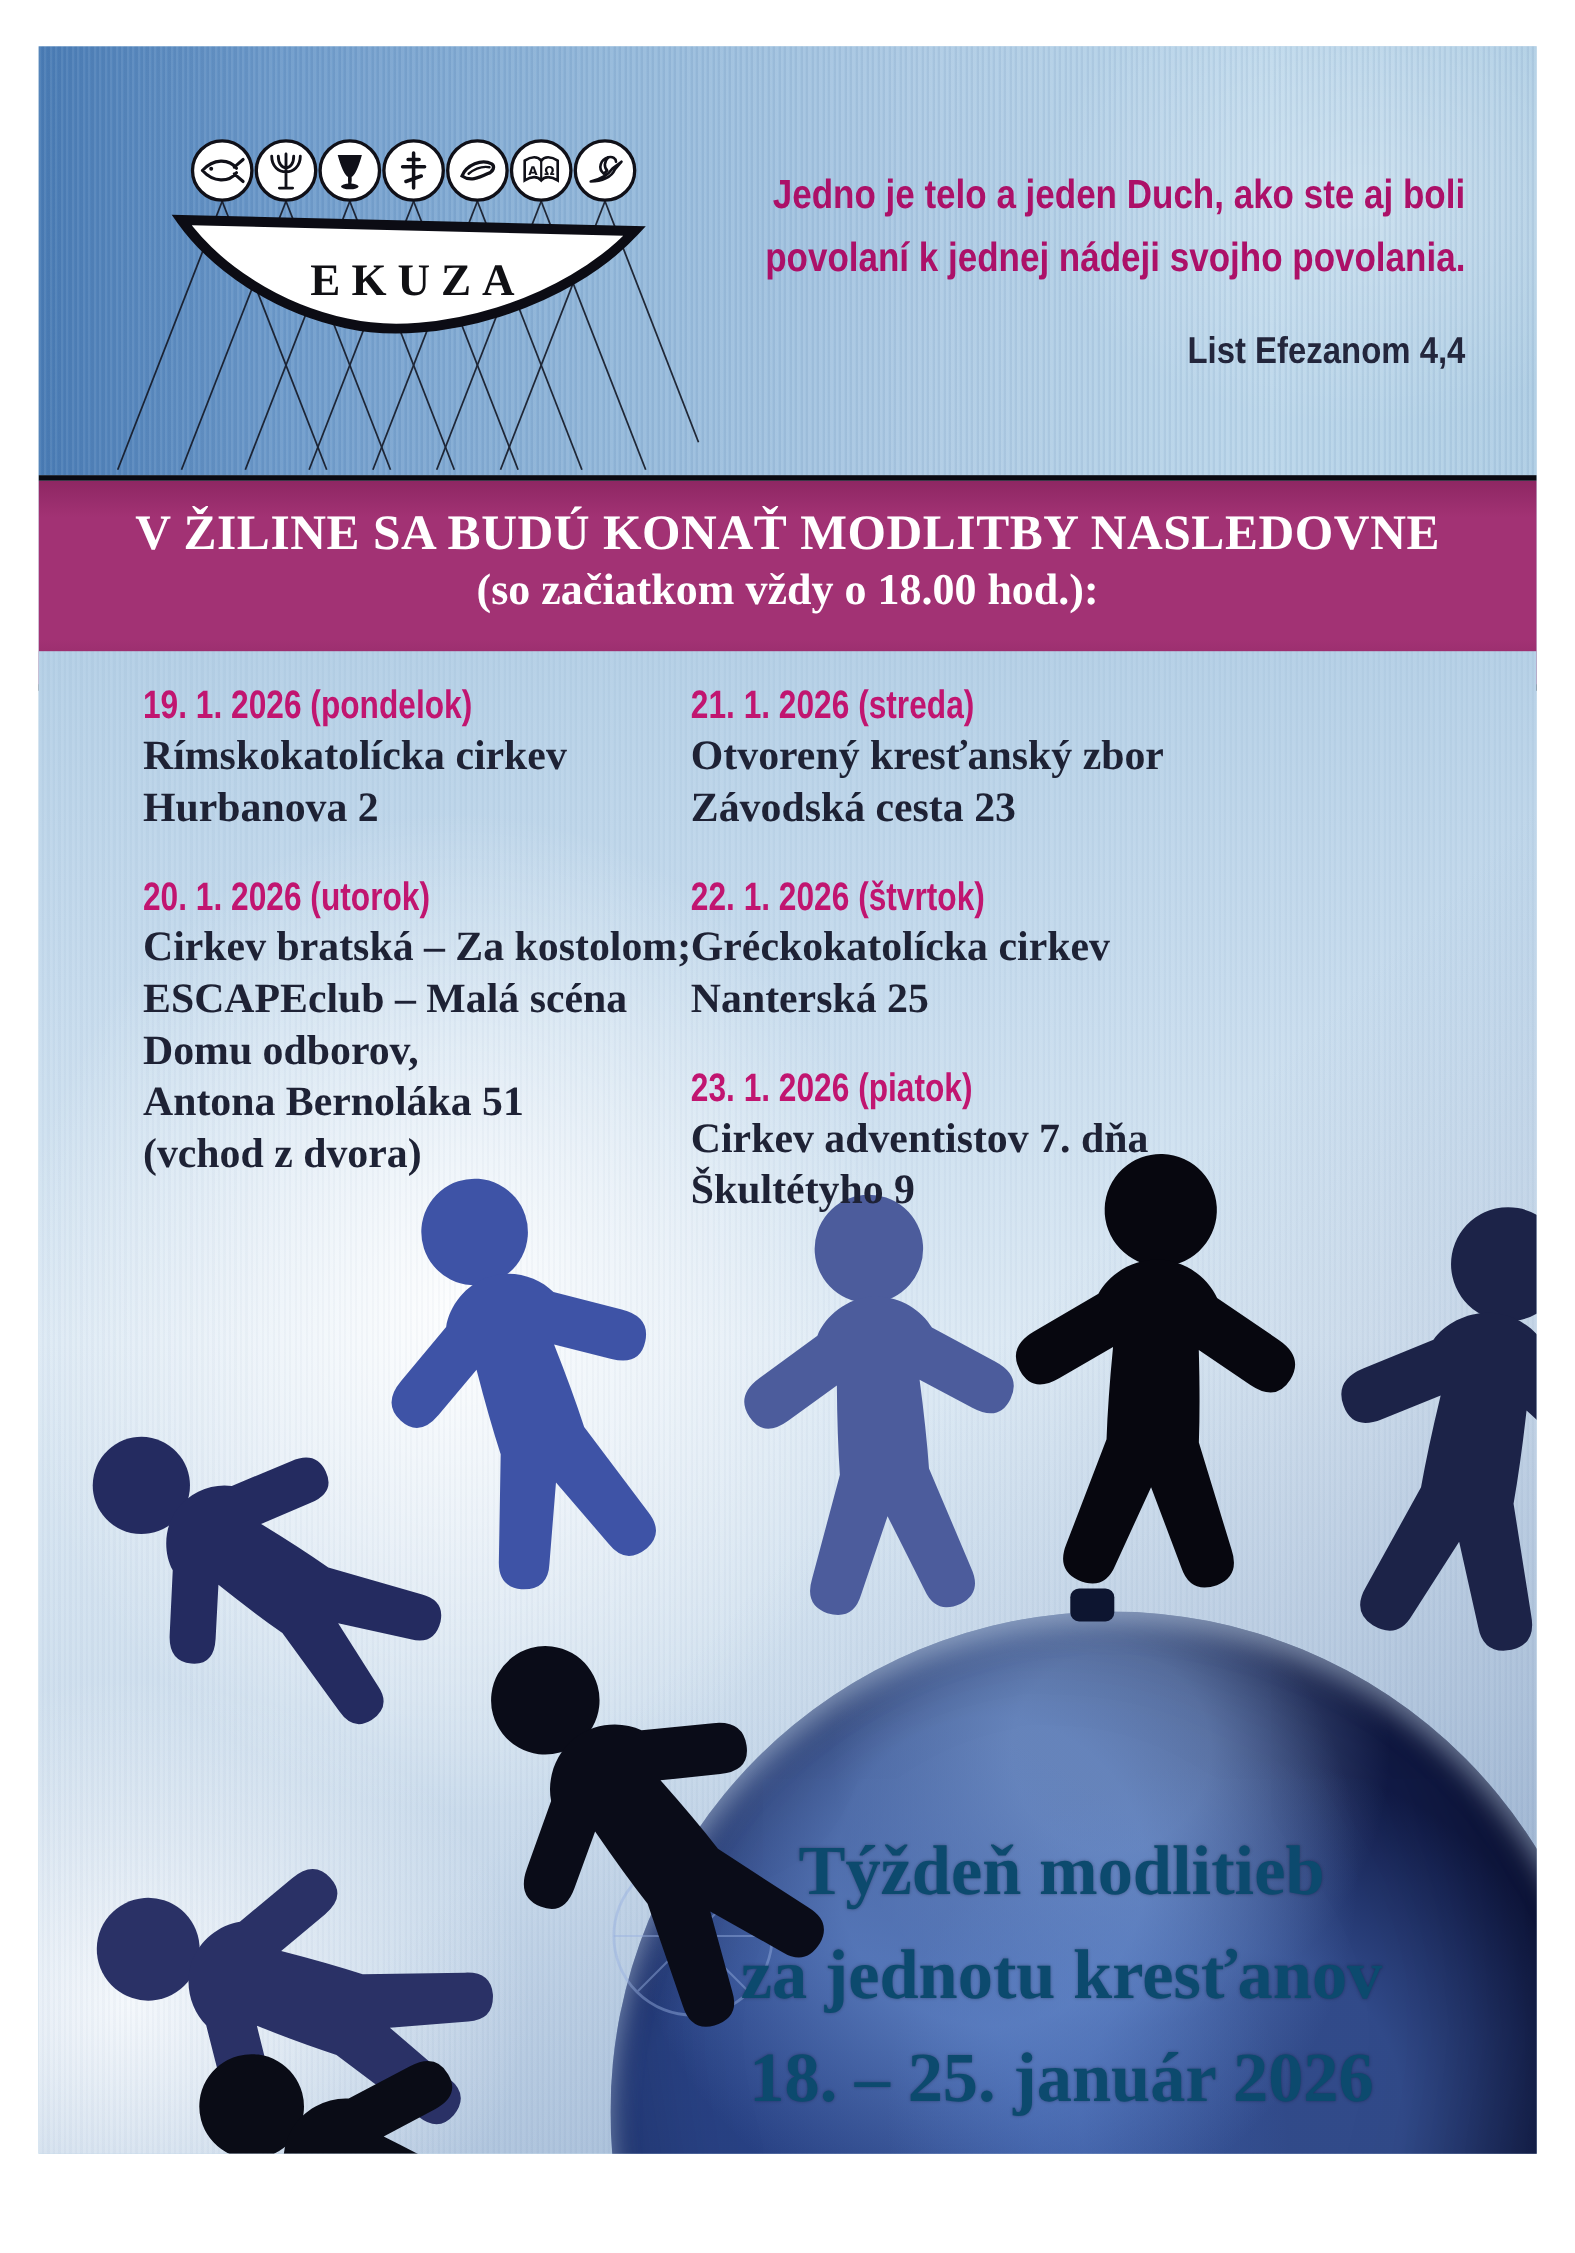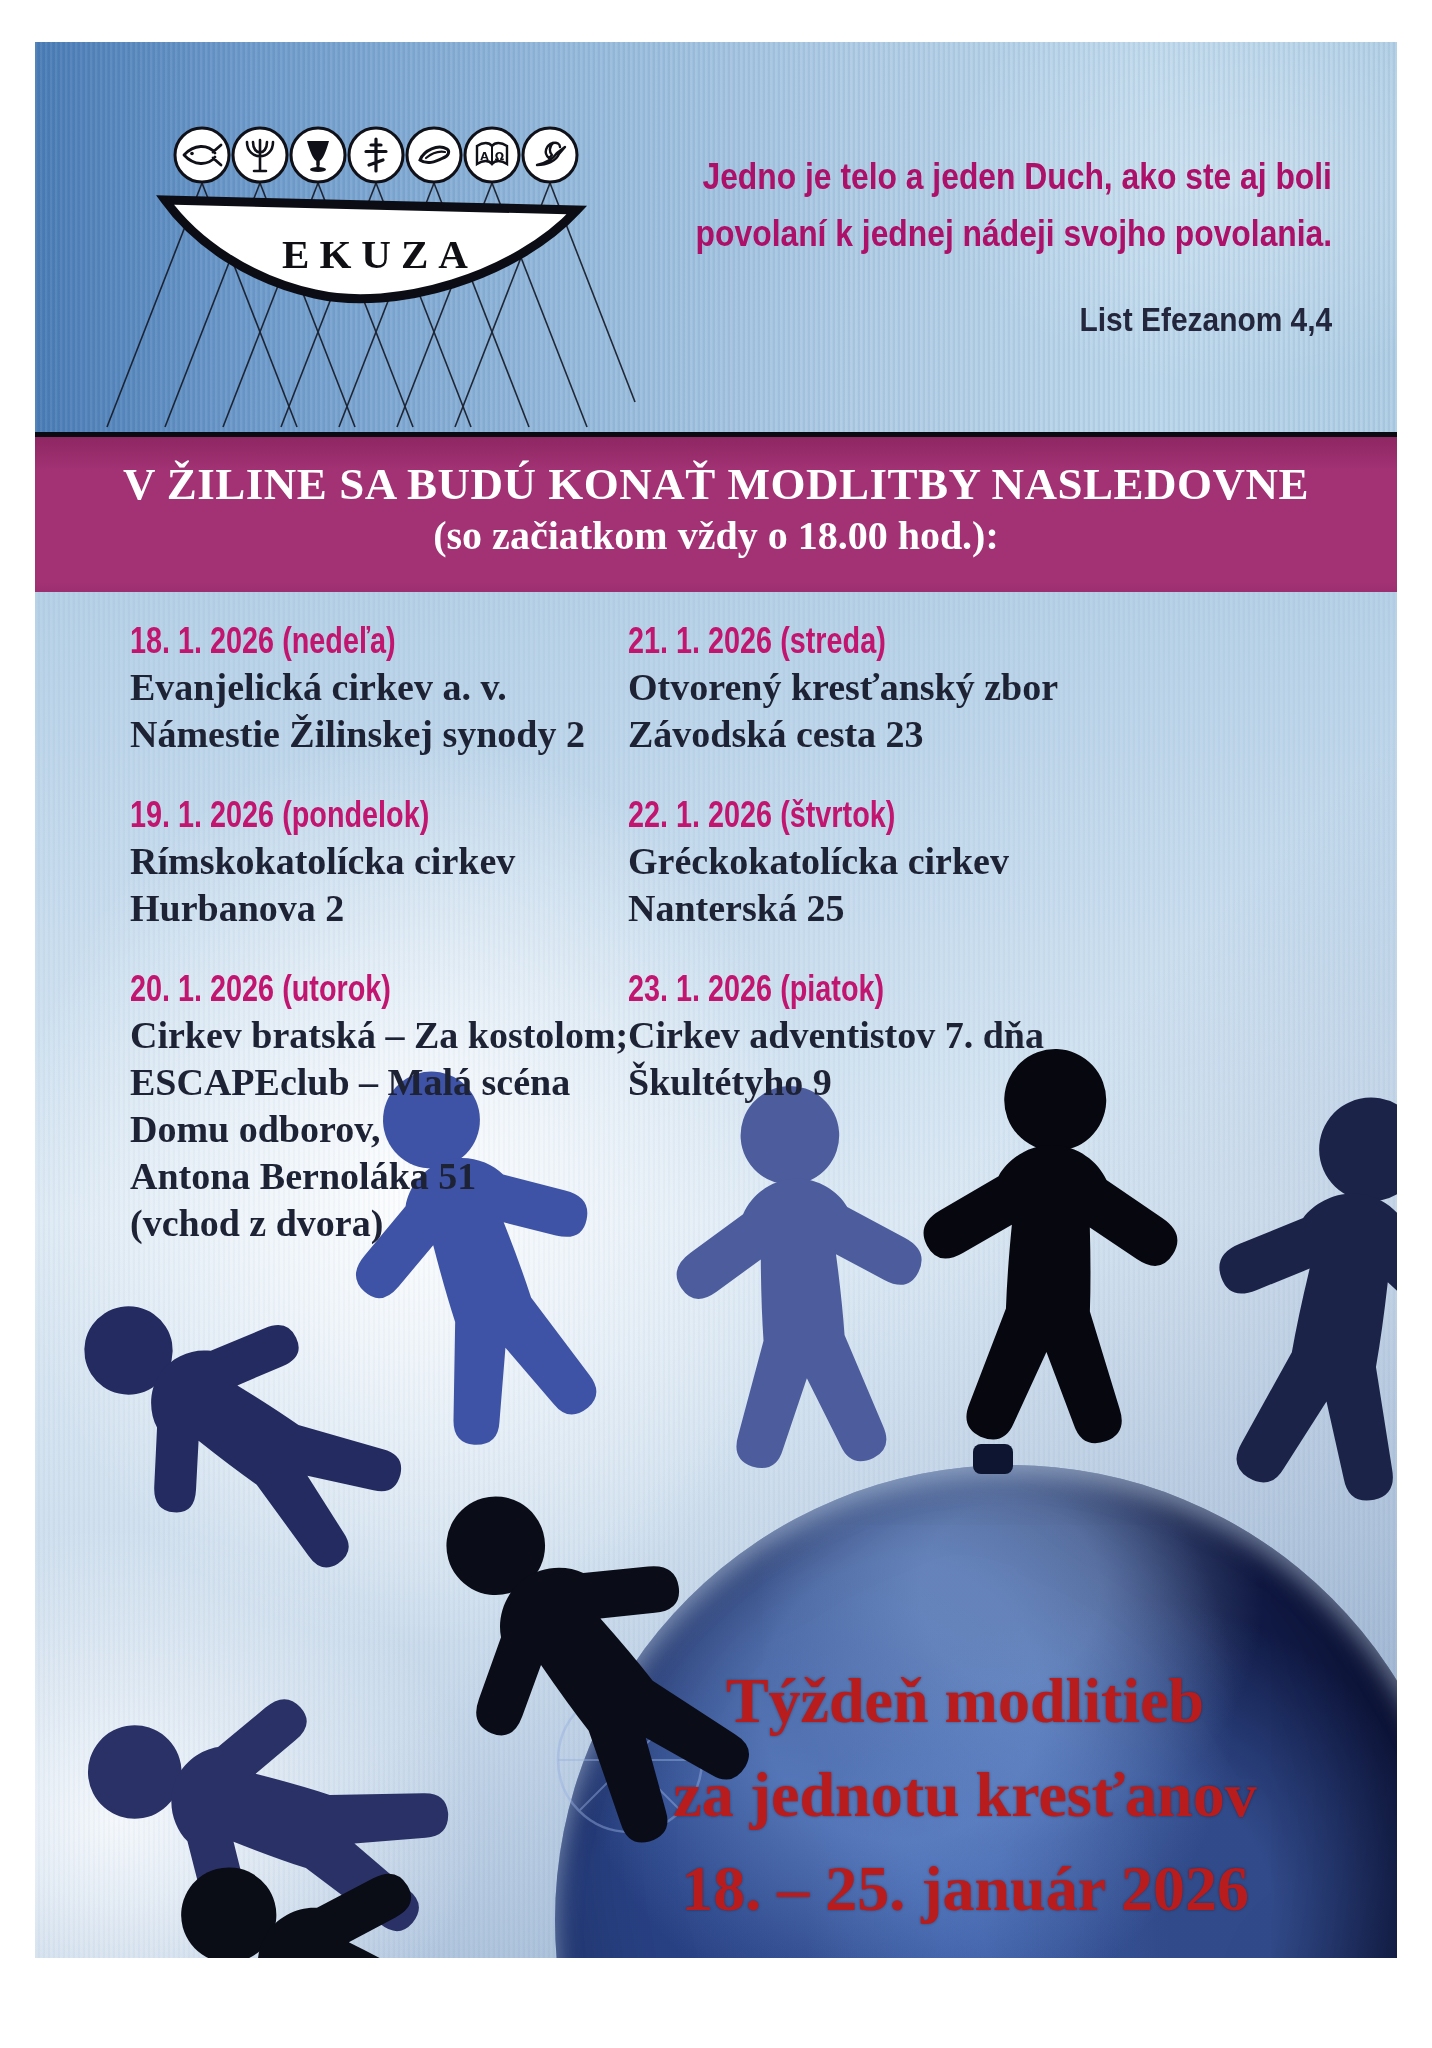--- a/index.html
+++ b/index.html
@@ -60,21 +60,21 @@
   .col-right{left:593px;width:500px;}
   .date{font-family:"Liberation Sans","DejaVu Sans",sans-serif;font-weight:bold;
     font-size:36px;line-height:46px;color:#c11570;white-space:nowrap;}
   .date span{display:inline-block;transform:scaleX(.8);transform-origin:0 50%;}
   .entry{margin:0 0 0 0;}
   .entry + .entry .date{margin-top:34px;text-decoration:underline;}
   .venue{font-size:38px;font-weight:bold;line-height:47px;color:#1e2235;white-space:nowrap;}
 
   
   .footer-title{position:absolute;left:500px;top:1612px;width:860px;text-align:center;
-    color:#b91c1c;font-weight:bold;font-size:64px;line-height:94px;
+    color:#0c4a6e;font-weight:bold;font-size:64px;line-height:94px;
     text-shadow:0 0 3px rgba(0,0,20,.35);}
 </style>
 </head>
 <body>
 
 <div class="page">
   <div class="poster">
 
     <div class="top-band">
       <div class="texture"></div>
@@ -191,25 +191,20 @@
       <use href="#paper-person" fill="#0a0c16" transform="translate(175 1747) scale(2.8) rotate(-60 50 70)"></use>
       <use href="#paper-person" fill="#0a0c18" transform="translate(405 1415) scale(2.9) rotate(-38 50 70)"></use>
       <use href="#paper-person" fill="#3e53a6" transform="translate(298 1014) scale(2.85) rotate(-18 50 70)"></use>
       <use href="#paper-person" fill="#4c5c9c" transform="translate(620 1035) scale(2.9) rotate(-4 50 70)"></use>
       <use href="#paper-person" fill="#07070f" transform="translate(865 998) scale(3.0) rotate(2 50 70)"></use>
       <use href="#paper-person" fill="#1c2348" transform="translate(1157 1044) scale(3.05) rotate(10 50 70)"></use>
     </svg>
 
     <div class="col col-left">
       <div class="entry">
-        <div class="date"><span>18. 1. 2026 (nedeľa)</span></div>
-        <div class="venue">Evanjelická cirkev a. v.</div>
-        <div class="venue">Námestie Žilinskej synody 2</div>
-      </div>
-      <div class="entry">
         <div class="date"><span>19. 1. 2026 (pondelok)</span></div>
         <div class="venue">Rímskokatolícka cirkev</div>
         <div class="venue">Hurbanova 2</div>
       </div>
       <div class="entry">
         <div class="date"><span>20. 1. 2026 (utorok)</span></div>
         <div class="venue">Cirkev bratská – Za kostolom;</div>
         <div class="venue">ESCAPEclub – Malá scéna</div>
         <div class="venue">Domu odborov,</div>
         <div class="venue">Antona Bernoláka 51</div>

